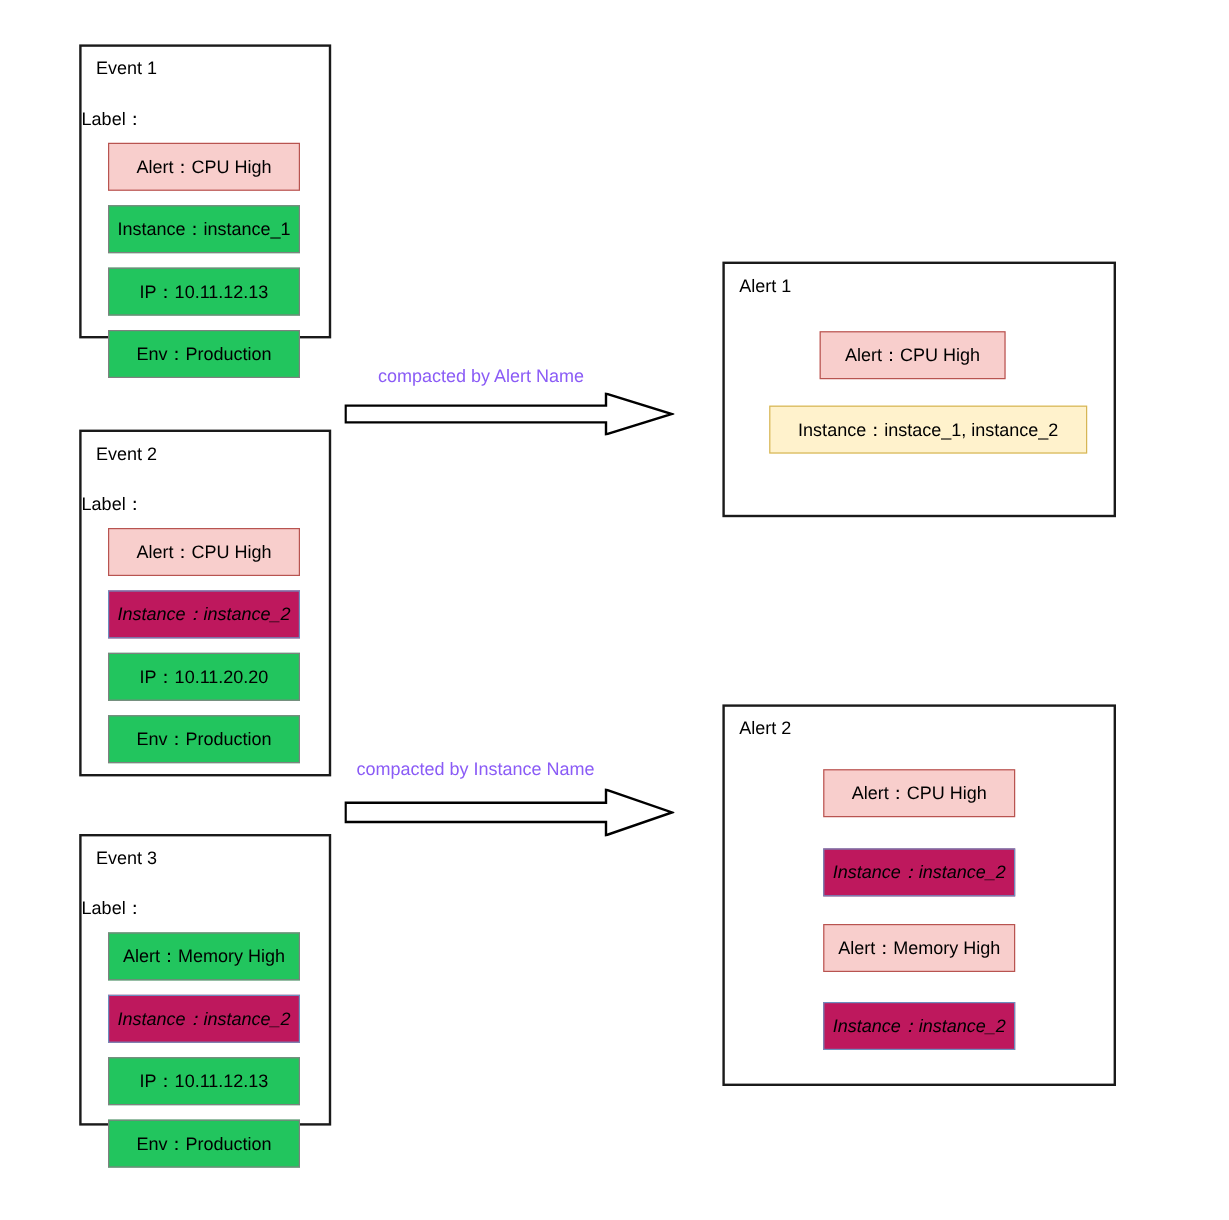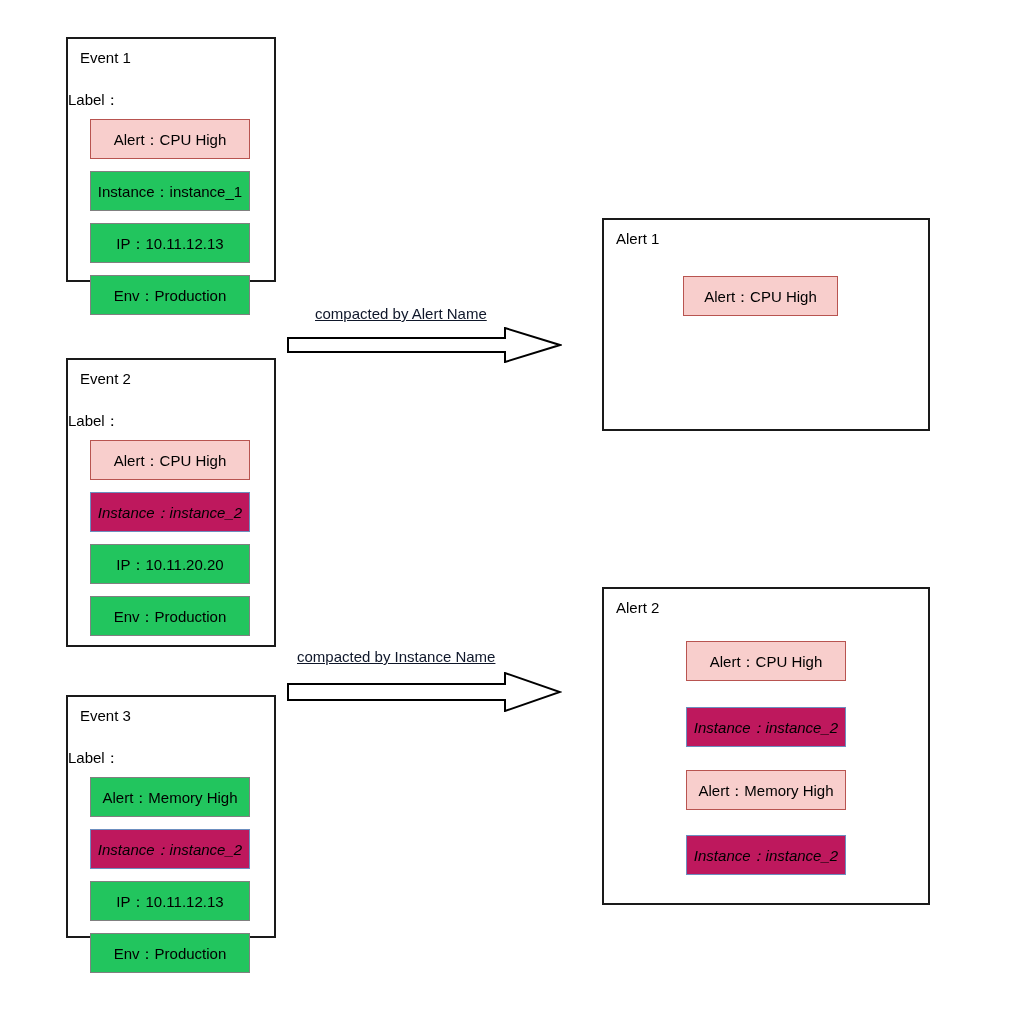--- a/index.html
+++ b/index.html
@@ -71,22 +71,21 @@
 
   
   .arrow-wrap {
     position: absolute;
   }
   .arrow-label {
     position: absolute;
     font-size: 15px;
     line-height: 18px;
     white-space: nowrap;
-    color: #0f172a;
-    text-decoration: underline;
+    color: #8b5cf6;
   }
   .arrow-svg {
     position: absolute;
     display: block;
   }
 </style>
 </head>
 <body>
 
 <div class="card" style="left:66px; top:37px; width:210px; height:245px;padding-left:28px;">
@@ -119,31 +118,32 @@
   <div class="pill gray" style="left:22px; top:236px; width:160px; height:40px;">Env：Production</div>
 </div>
 
 <div class="arrow-wrap" style="left:287px; top:305px; width:275px; height:55px;">
   <div class="arrow-label" style="left:28px; top:0px;">compacted by Alert Name</div>
   <svg class="arrow-svg" width="275" height="36" viewBox="0 0 275 36" style="left:0; top:22px;">
     <path d="M1,11 L218,11 L218,1 L273,18 L218,35 L218,25 L1,25 Z" fill="#ffffff" stroke="#000000" stroke-width="2" stroke-linejoin="miter"></path>
   </svg>
 </div>
 
-<div class="arrow-wrap" style="left:287px; top:648px; width:275px; height:58px;">
+<div class="arrow-wrap" style="left:287px; top:633px; width:275px; height:58px;">
   <div class="arrow-label" style="left:10px; top:0px;">compacted by Instance Name</div>
   <svg class="arrow-svg" width="275" height="40" viewBox="0 0 275 40" style="left:0; top:24px;">
     <path d="M1,12 L218,12 L218,1 L273,20 L218,39 L218,28 L1,28 Z" fill="#ffffff" stroke="#000000" stroke-width="2" stroke-linejoin="miter"></path>
   </svg>
 </div>
 
 <div class="card" style="left:602px; top:218px; width:328px; height:213px;">
   <div class="card-title">Alert 1</div>
 
   <div class="pill red" style="left:79px; top:56px; width:155px; height:40px;">Alert：CPU High</div>
+  <div class="pill yellow" style="left:37px; top:118px; width:265px; height:40px;">Instance：instace_1, instance_2</div>
 </div>
 
 <div class="card" style="left:602px; top:587px; width:328px; height:318px;">
   <div class="card-title">Alert 2</div>
 
   <div class="pill red" style="left:82px; top:52px; width:160px; height:40px;">Alert：CPU High</div>
   <div class="pill blue" style="left:82px; top:118px; width:160px; height:40px;">Instance：instance_2</div>
   <div class="pill red" style="left:82px; top:181px; width:160px; height:40px;">Alert：Memory High</div>
   <div class="pill blue" style="left:82px; top:246px; width:160px; height:40px;">Instance：instance_2</div>
 </div>

